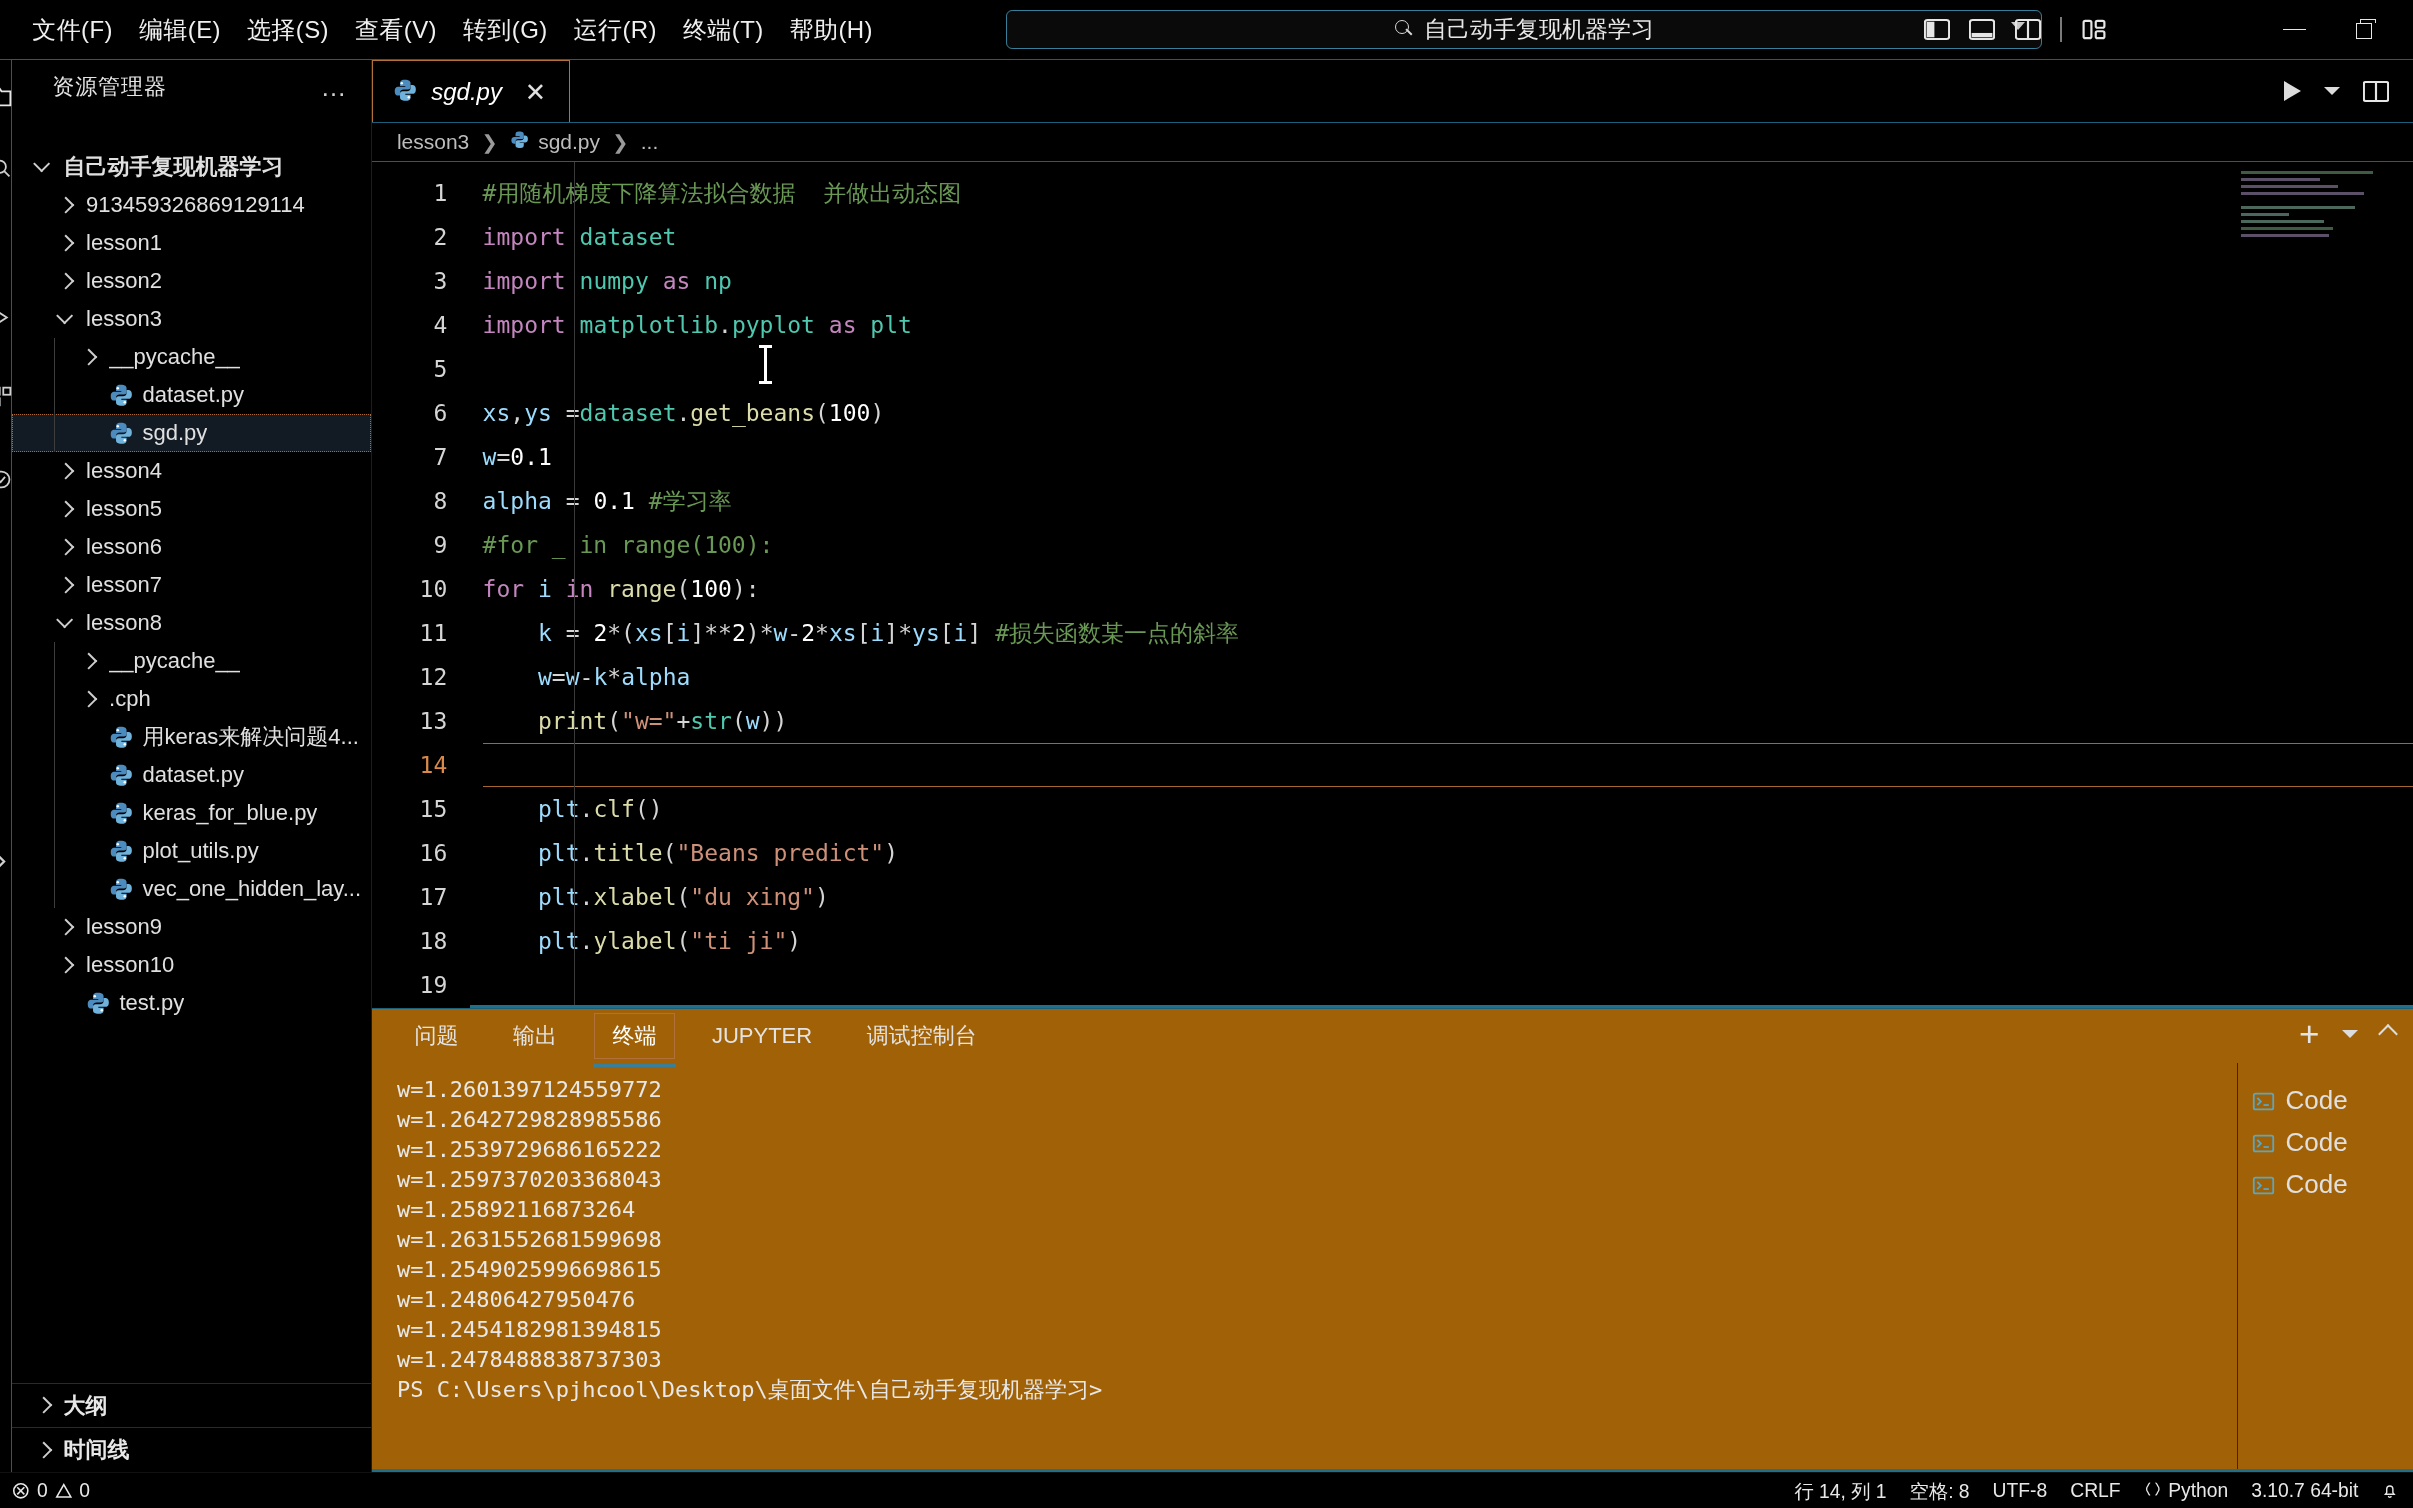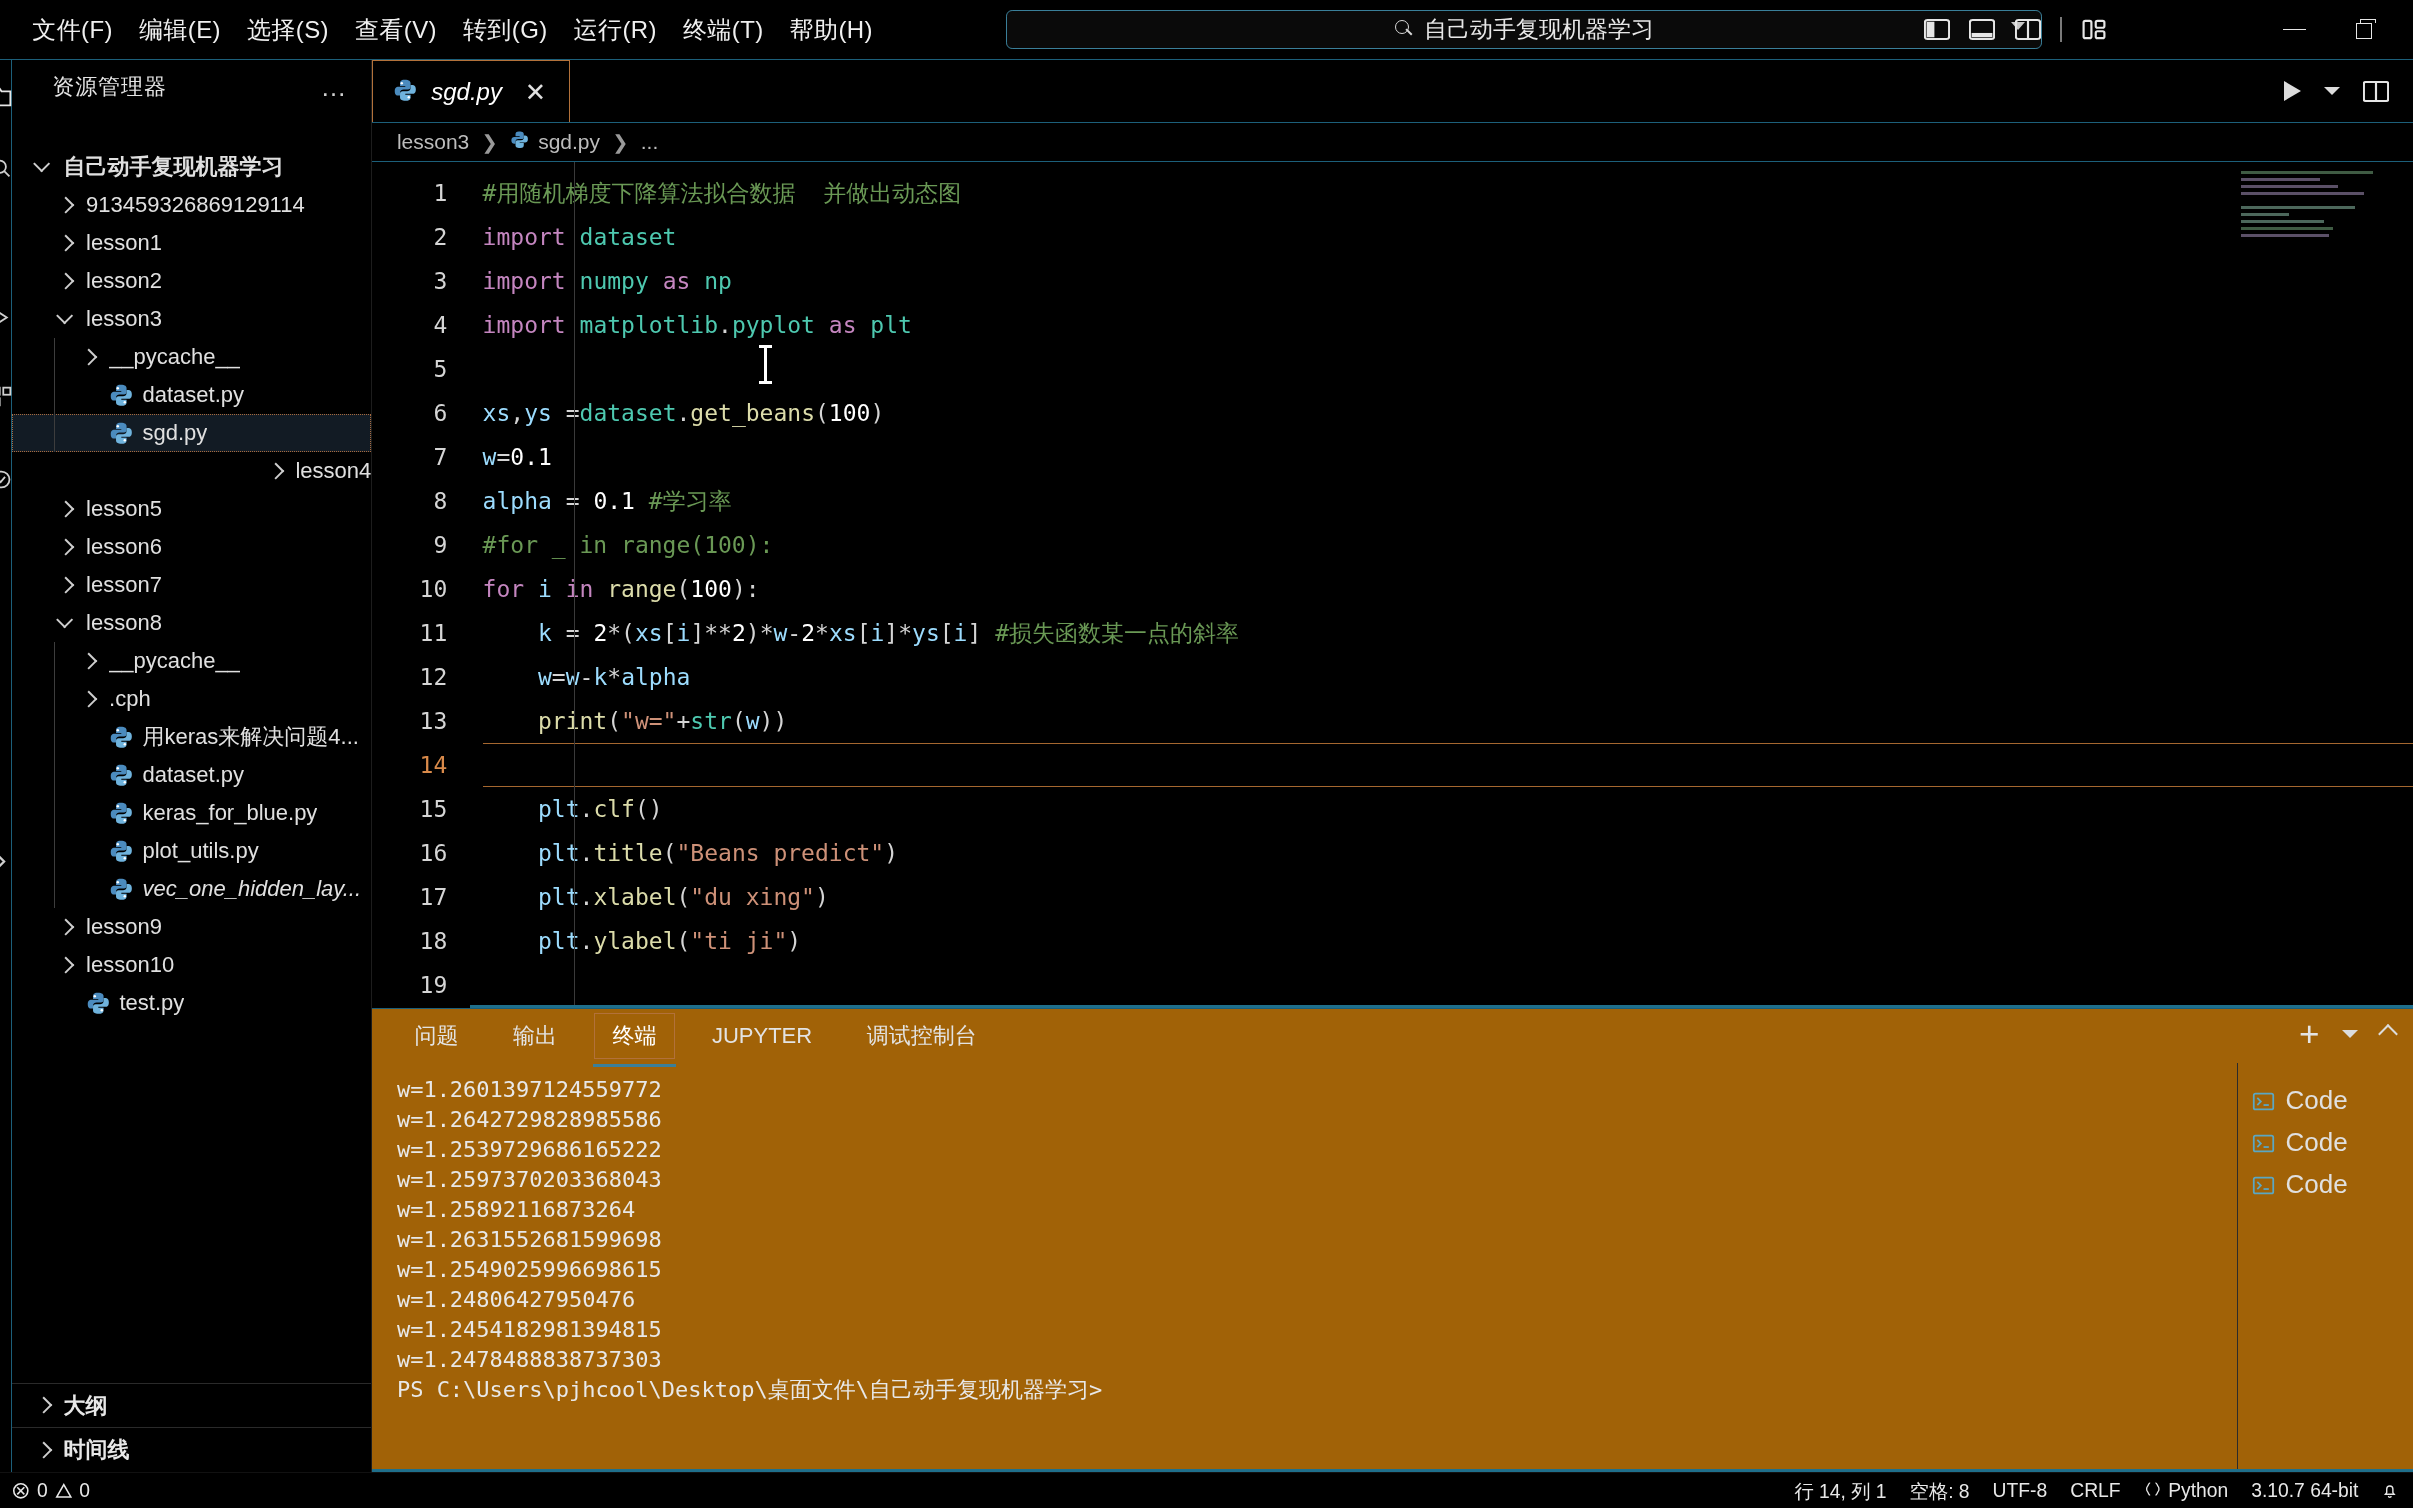--- a/index.html
+++ b/index.html
@@ -416,21 +416,21 @@
             <span style="display: flex;">
               <svg class="pyico" viewBox="0 0 28 28">
                 <path d="M13 2c-4 0-5 2-5 4v3h6v1H6c-2 0-4 1-4 5s2 5 4 5h2v-3c0-3 2-4 4-4h5c2 0 3-1 3-3V6c0-2-1-4-7-4z" fill="#4b8bbe"></path>
                 <circle cx="10" cy="6" r="1.4" fill="#fff"></circle>
                 <path d="M15 26c4 0 5-2 5-4v-3h-6v-1h8c2 0 4-1 4-5s-2-5-4-5h-2v3c0 3-2 4-4 4h-5c-2 0-3 1-3 3v4c0 2 1 4 7 4z" fill="#6fb3dd"></path>
                 <circle cx="18" cy="22" r="1.4" fill="#fff"></circle>
               </svg>
             </span>
             <span class="rlabel">sgd.py</span>
           </div>
-          <div class="row" style="padding-left: 42px; justify-content: flex-end;">
+          <div class="row" style="padding-left: 42px;">
             <span class="chev"></span>
             <span class="rlabel">lesson4</span>
           </div>
           <div class="row" style="padding-left: 42px;">
             <span class="chev"></span>
             <span class="rlabel">lesson5</span>
           </div>
           <div class="row" style="padding-left: 42px;">
             <span class="chev"></span>
             <span class="rlabel">lesson6</span>
@@ -498,21 +498,21 @@
             <span style="display: flex;">
               <svg class="pyico" viewBox="0 0 28 28">
                 <path d="M13 2c-4 0-5 2-5 4v3h6v1H6c-2 0-4 1-4 5s2 5 4 5h2v-3c0-3 2-4 4-4h5c2 0 3-1 3-3V6c0-2-1-4-7-4z" fill="#4b8bbe"></path>
                 <circle cx="10" cy="6" r="1.4" fill="#fff"></circle>
                 <path d="M15 26c4 0 5-2 5-4v-3h-6v-1h8c2 0 4-1 4-5s-2-5-4-5h-2v3c0 3-2 4-4 4h-5c-2 0-3 1-3 3v4c0 2 1 4 7 4z" fill="#6fb3dd"></path>
                 <circle cx="18" cy="22" r="1.4" fill="#fff"></circle>
               </svg>
             </span>
             <span class="rlabel">plot_utils.py</span>
           </div>
-          <div class="row" style="padding-left: 65px; font-style: italic;">
+          <div class="row" style="padding-left: 65px;">
             <span class="indent-guide" style="left: 42px;"></span>
             <span class="chev blank"></span>
             <span style="display: flex;">
               <svg class="pyico" viewBox="0 0 28 28">
                 <path d="M13 2c-4 0-5 2-5 4v3h6v1H6c-2 0-4 1-4 5s2 5 4 5h2v-3c0-3 2-4 4-4h5c2 0 3-1 3-3V6c0-2-1-4-7-4z" fill="#4b8bbe"></path>
                 <circle cx="10" cy="6" r="1.4" fill="#fff"></circle>
                 <path d="M15 26c4 0 5-2 5-4v-3h-6v-1h8c2 0 4-1 4-5s-2-5-4-5h-2v3c0 3-2 4-4 4h-5c-2 0-3 1-3 3v4c0 2 1 4 7 4z" fill="#6fb3dd"></path>
                 <circle cx="18" cy="22" r="1.4" fill="#fff"></circle>
               </svg>
             </span>

